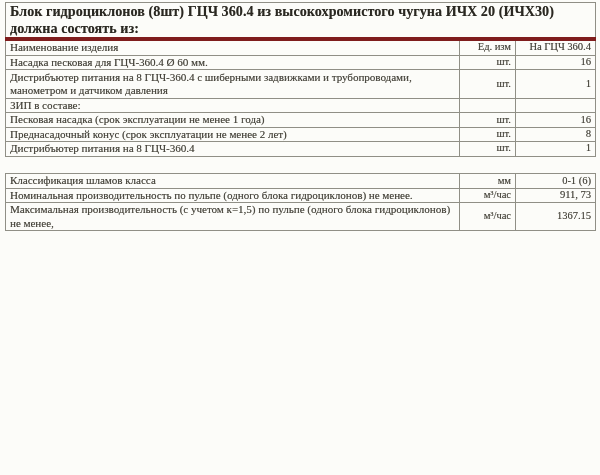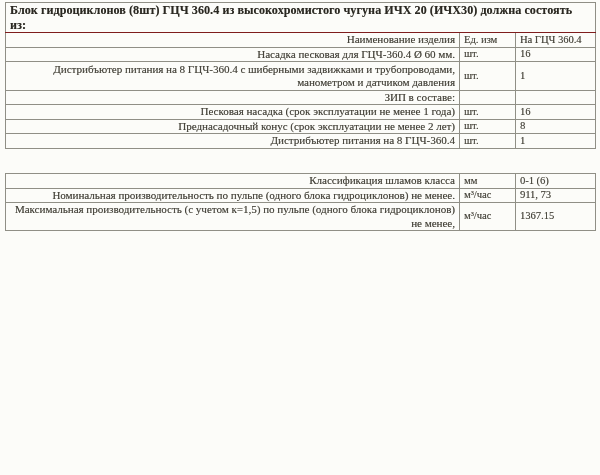--- a/index.html
+++ b/index.html
@@ -21,26 +21,26 @@
   col.c-qty{width:80px;}
   td{
     border:1px solid #908f86;
     padding:0 4px;
     vertical-align:middle;
     text-shadow:0.2px 0.2px 0.4px rgba(80,76,64,0.55);
     overflow:hidden;
   }
   table.t{border:1px solid #7d7c74;}
   td.title{
-    font-weight:bold;color:#2a2822;font-size:12px;letter-spacing:0.1px;
-    border-bottom:1px solid #7f1d1d;
+    font-weight:bold;color:#2a2822;font-size:14px;letter-spacing:0.1px;
+    border-bottom:4px solid #7f1d1d;
   }
   td.head{color:#44423a;}
-  td.name{text-align:right;color:#44423a;}
-  td.unit,td.qty{text-align:left;font-size:10.5px;color:#46443c;}
+  td.name{text-align:left;color:#44423a;}
+  td.unit,td.qty{text-align:right;font-size:10.5px;color:#46443c;}
   tr.hr td{border-top:1px dashed #9b9a90;}
   tr.h12{height:12px;} tr.h13{height:13px;} tr.h14{height:14px;}
   tr.h15{height:15px;margin-top:8px;} tr.h27{height:27px;margin-left:41px;} tr.h29{height:29px;} tr.h30{height:30px;}
 </style>
 </head>
 <body>
 
 <div class="page">
 
   <table class="t t1">

